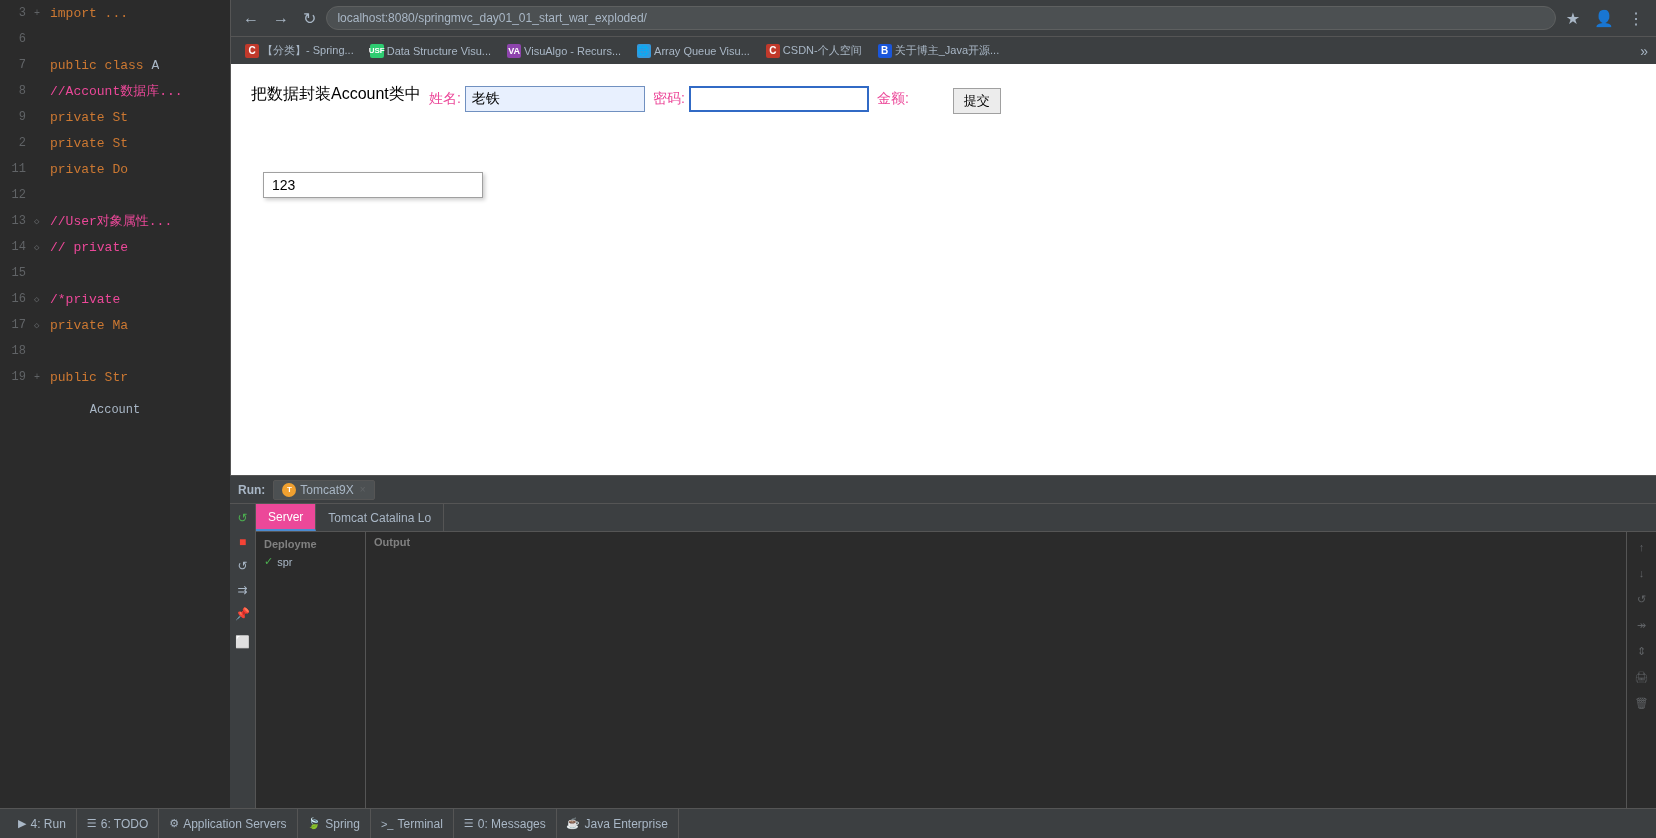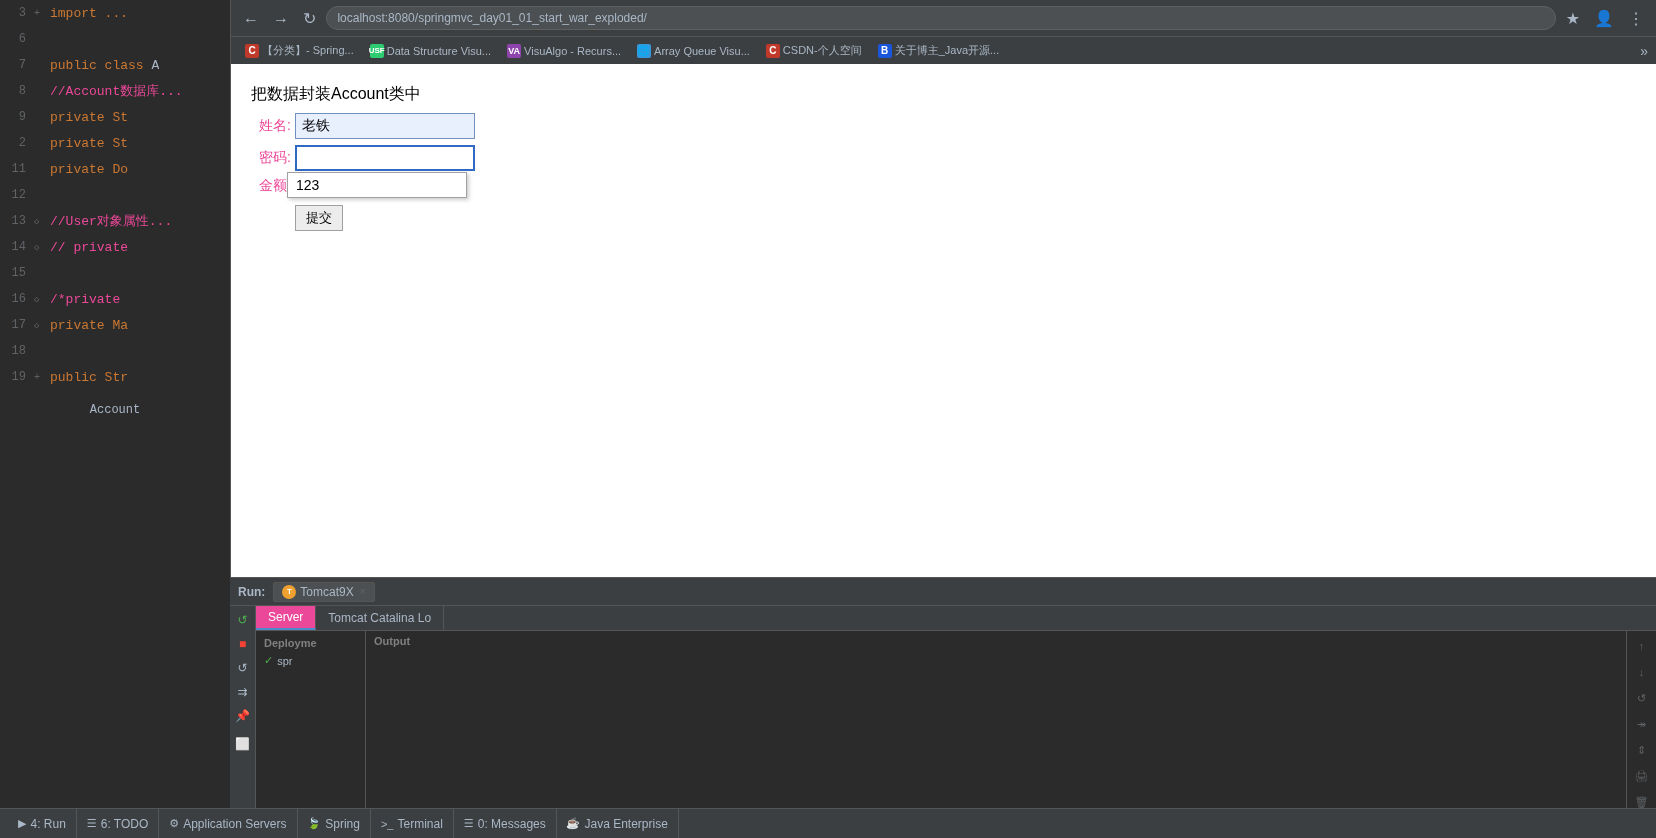--- a/index.html
+++ b/index.html
@@ -165,21 +165,21 @@
       position: relative;
       overflow: hidden;
     }
 
     
     .form-container {
       position: absolute;
       top: 20px;
       left: 20px;
       display: flex;
-      flex-direction: column;
+      flex-direction: row;
       gap: 0;
     }
 
     .form-title {
       font-size: 16px;
       color: #000;
       margin-bottom: 8px;
       font-family: Arial, sans-serif;
     }
 
@@ -204,25 +204,25 @@
       font-size: 14px;
       width: 180px;
       height: 26px;
       outline: none;
     }
 
     
     .autocomplete-dropdown {
       position: absolute;
       top: 108px;
-      left: 56px;
+      left: 32px;
       background: white;
       border: 1px solid #a0a0a0;
       box-shadow: 2px 2px 4px rgba(0,0,0,0.2);
-      width: 180px;
+      width: 220px;
       z-index: 10;
     }
 
     .autocomplete-item {
       padding: 4px 8px;
       font-size: 14px;
       cursor: pointer;
       color: #000;
       font-family: Arial, sans-serif;
     }
@@ -231,21 +231,21 @@
       background: #ececec;
       border: 1px solid #a0a0a0;
       padding: 3px 10px;
       cursor: pointer;
       font-size: 13px;
       margin-top: 4px;
     }
 
     
     .run-panel {
-      height: 231px;
+      height: 333px;
       background: #3c3f41;
       border-top: 1px solid #555;
       display: flex;
       flex-direction: column;
     }
 
     .run-header {
       display: flex;
       align-items: center;
       height: 28px;

